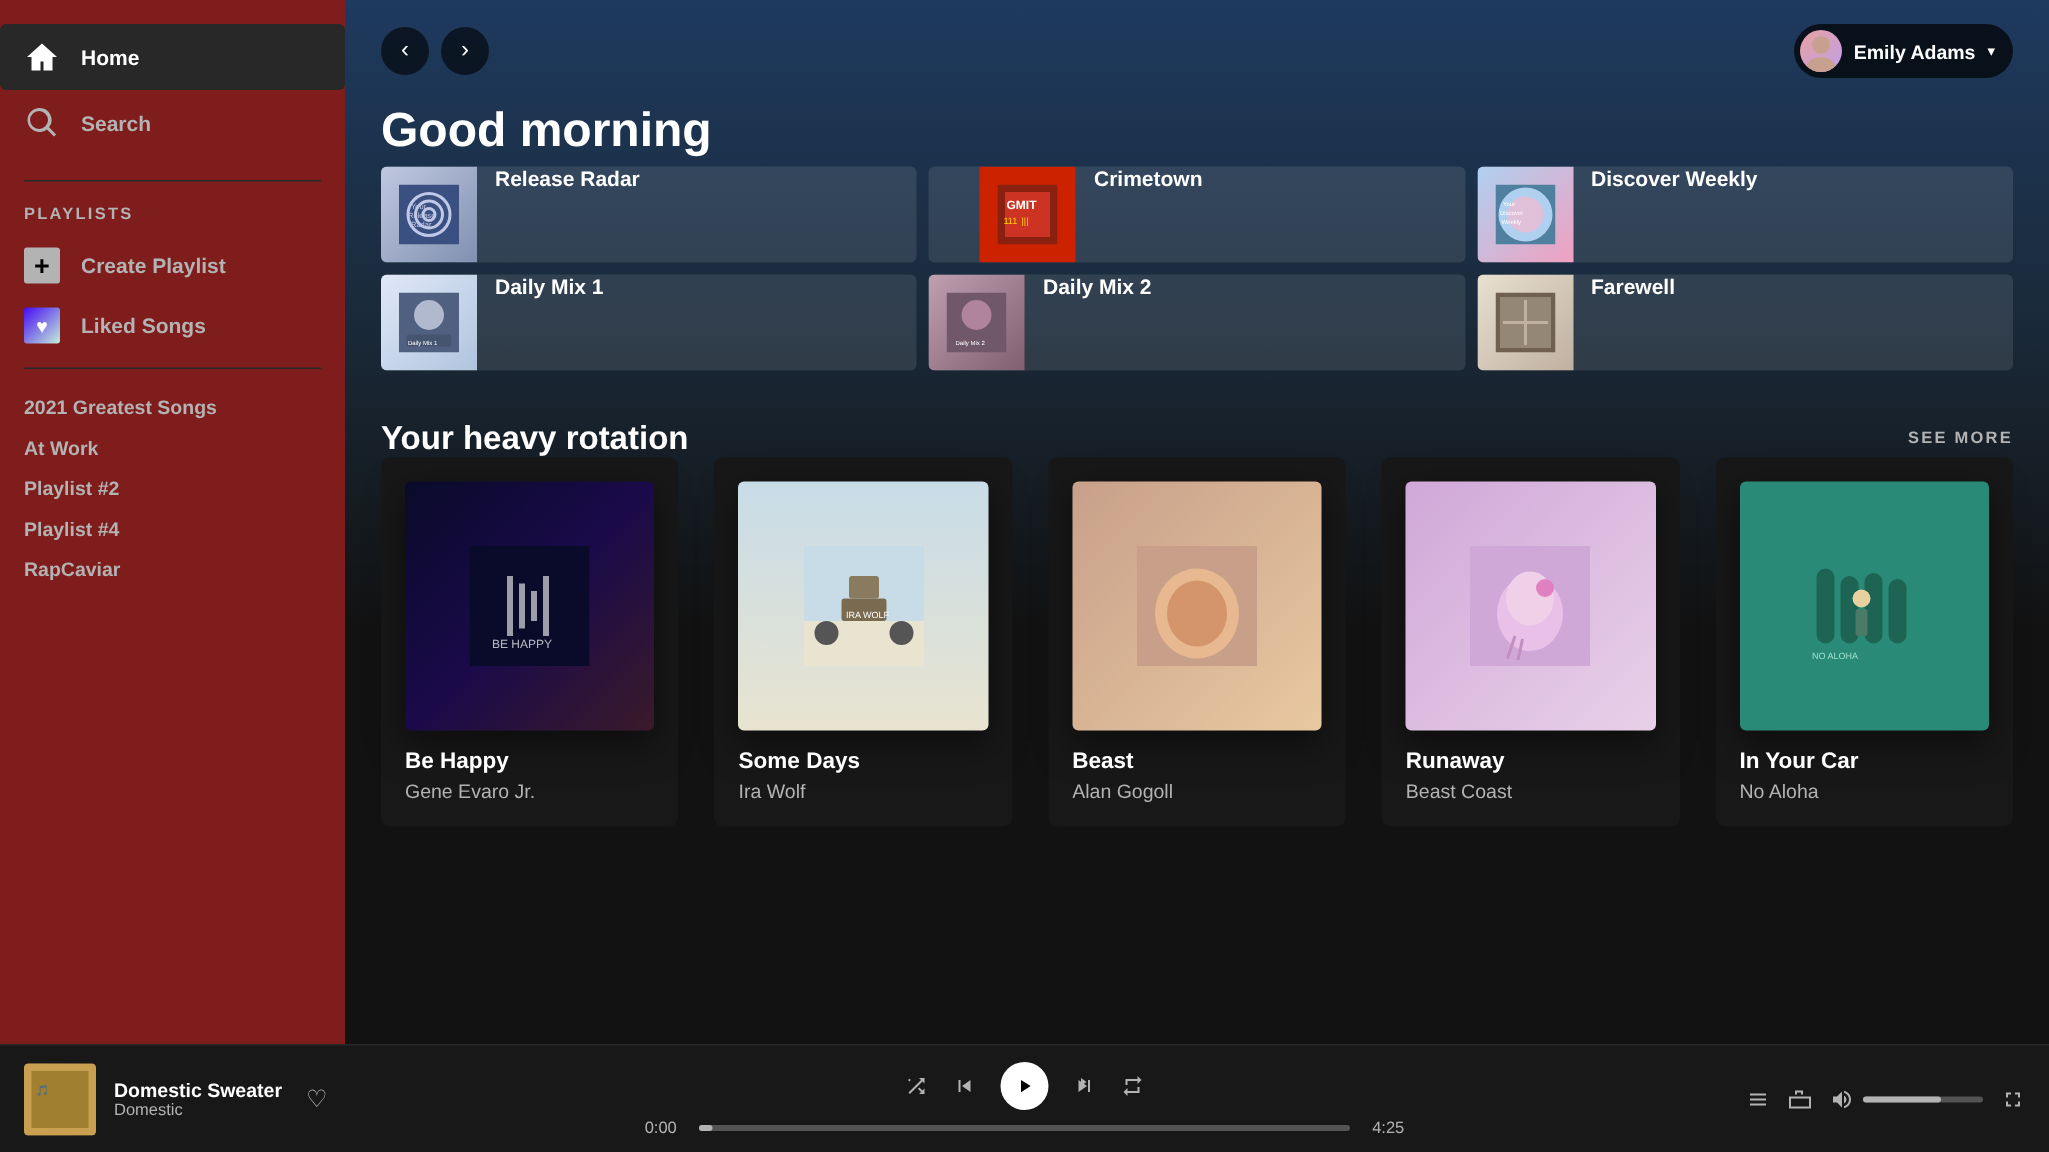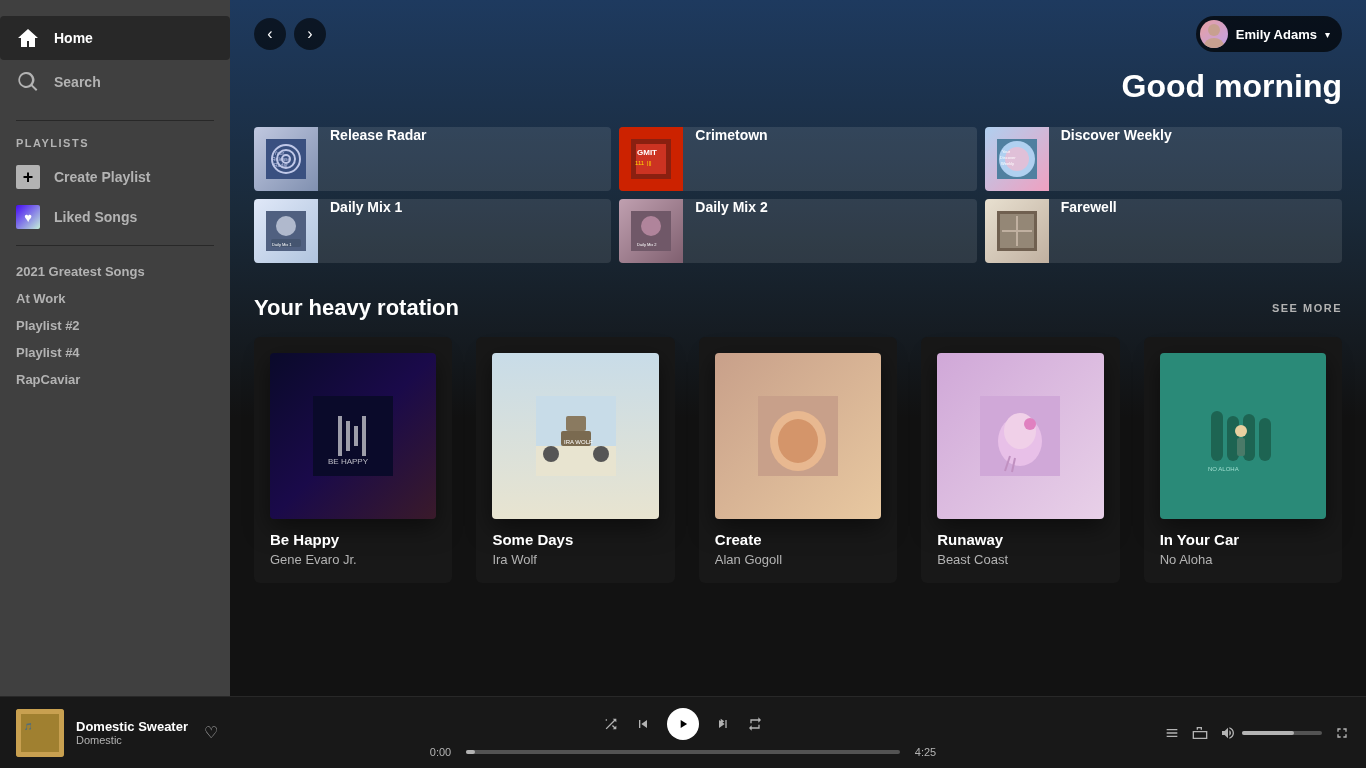--- a/index.html
+++ b/index.html
@@ -16,21 +16,21 @@
 
     .app-layout {
       display: flex;
       flex: 1;
       overflow: hidden;
     }
 
     
     .sidebar {
       width: 230px;
-      background: #404040;
+      background: #7f1d1d;
       display: flex;
       flex-direction: column;
       padding: 8px 0;
       flex-shrink: 0;
     }
 
     .sidebar-nav {
       padding: 8px 0;
     }
 
@@ -208,22 +208,21 @@
 
     
     .page-content {
       padding: 0 24px 24px;
     }
 
     .page-title {
       font-size: 32px;
       font-weight: 700;
       color: #fff;
-      margin-bottom: 22px;
-      text-align: right;
+      margin-bottom: 6px;
     }
 
     
     .quick-grid {
       display: grid;
       grid-template-columns: repeat(3, 1fr);
       gap: 8px;
       margin-bottom: 32px;
     }
 
@@ -253,21 +252,20 @@
       font-size: 14px;
       font-weight: 700;
       color: #fff;
     }
 
     
     .section-header {
       display: flex;
       align-items: center;
       justify-content: space-between;
-      margin-bottom: 16px;
     }
 
     .section-title {
       font-size: 22px;
       font-weight: 700;
       color: #fff;
     }
 
     .see-more-btn {
       font-size: 11px;
@@ -488,21 +486,21 @@
 
     .volume-fill {
       height: 100%;
       background: #b3b3b3;
       border-radius: 2px;
       width: 65%;
     }
 
     
     .thumb-release { background: linear-gradient(135deg, #c0c8e0, #8090b0); }
-    .thumb-crimetown { background: #cc2200; }
+    .thumb-crimetown { background: #cc2200; margin-left: 34px; }
     .thumb-discover { background: linear-gradient(135deg, #b0d0f0, #f0a0c0); }
     .thumb-daily1 { background: linear-gradient(135deg, #e0e8f8, #b0c4de); }
     .thumb-daily2 { background: linear-gradient(135deg, #c0a0b0, #806070); }
     .thumb-farewell { background: linear-gradient(135deg, #e8e0d0, #c0b0a0); }
 
     .card-img-behappy { background: linear-gradient(135deg, #0a0a2a 0%, #1a0a4a 50%, #3a1a2a 100%); }
     .card-img-somedays { background: linear-gradient(180deg, #c8dce8 0%, #e8e4d0 100%); }
     .card-img-chime { background: linear-gradient(135deg, #c8a08a 0%, #e8c8a0 100%); }
     .card-img-runaway { background: linear-gradient(135deg, #d0a8d8 0%, #e8d0e8 100%); }
     .card-img-inyourcar { background: #2a8a78; }
@@ -706,21 +704,21 @@
         </div>
 
         <div class="music-card">
           <div class="card-img card-img-chime">
             <svg width="80" height="80" viewBox="0 0 80 80">
               <rect width="80" height="80" fill="#c8a08a"></rect>
               <ellipse cx="40" cy="45" rx="28" ry="30" fill="#e8b890"></ellipse>
               <ellipse cx="40" cy="45" rx="20" ry="22" fill="#d4956a"></ellipse>
             </svg>
           </div>
-          <div class="card-title">Create</div>
+          <div class="card-title">Beast</div>
           <div class="card-subtitle">Alan Gogoll</div>
         </div>
 
         <div class="music-card">
           <div class="card-img card-img-runaway">
             <svg width="80" height="80" viewBox="0 0 80 80">
               <rect width="80" height="80" fill="#d0a8d8"></rect>
               <ellipse cx="40" cy="45" rx="22" ry="25" fill="#e8c0e8"></ellipse>
               <ellipse cx="40" cy="35" rx="16" ry="18" fill="#f0d0e8"></ellipse>
               <circle cx="50" cy="28" r="6" fill="#e080c0"></circle>

